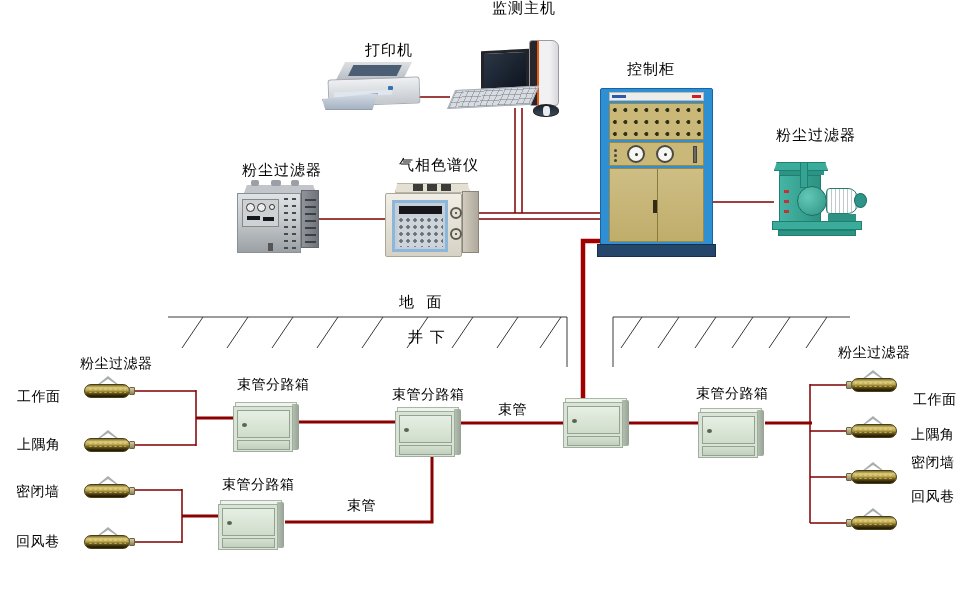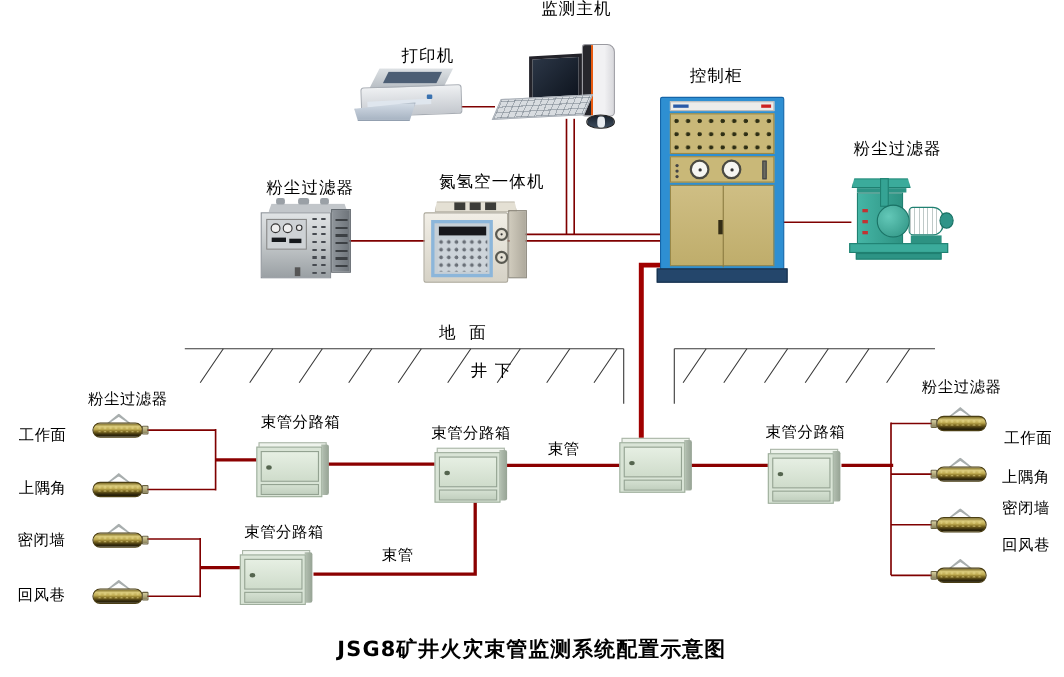--- a/index.html
+++ b/index.html
@@ -367,23 +367,23 @@
       <div class="f-hi"></div>
     <div class="f-b"></div>
       <div class="f-n"></div>
   </div>
 
   <div class="lbl" style="left:365px;top:42px">打印机</div>
   <div class="lbl" style="left:492px;top:0">监测主机</div>
   <div class="lbl" style="left:627px;top:61px">控制柜</div>
   <div class="lbl" style="left:776px;top:127px">粉尘过滤器</div>
   <div class="lbl" style="left:242px;top:162px">粉尘过滤器</div>
-  <div class="lbl" style="left:399px;top:157px">氮氢空一体机</div>
+  <div class="lbl" style="left:399px;top:157px">气相色谱仪</div>
   <div class="lbl" style="left:399px;top:294px">地  面</div>
-  <div class="lbl" style="left:428px;top:329px">井 下</div>
+  <div class="lbl" style="left:408px;top:329px">井 下</div>
 
   <div class="lbl s" style="left:80px;top:355px">粉尘过滤器</div>
   <div class="lbl s" style="left:838px;top:344px">粉尘过滤器</div>
 
   <div class="lbl s" style="left:237px;top:376px">束管分路箱</div>
   <div class="lbl s" style="left:392px;top:386px">束管分路箱</div>
   <div class="lbl s" style="left:222px;top:476px">束管分路箱</div>
   <div class="lbl s" style="left:696px;top:385px">束管分路箱</div>
 
   <div class="lbl s" style="left:498px;top:401px">束管</div>
@@ -392,14 +392,13 @@
   <div class="lbl s" style="left:17px;top:388px">工作面</div>
   <div class="lbl s" style="left:17px;top:436px">上隅角</div>
   <div class="lbl s" style="left:16px;top:483px">密闭墙</div>
   <div class="lbl s" style="left:16px;top:533px">回风巷</div>
 
   <div class="lbl s" style="left:913px;top:391px">工作面</div>
   <div class="lbl s" style="left:911px;top:426px">上隅角</div>
   <div class="lbl s" style="left:911px;top:454px">密闭墙</div>
   <div class="lbl s" style="left:911px;top:488px">回风巷</div>
 
-  <div class="title">JSG8矿井火灾束管监测系统配置示意图</div>
 </div>
 
 </body></html>

